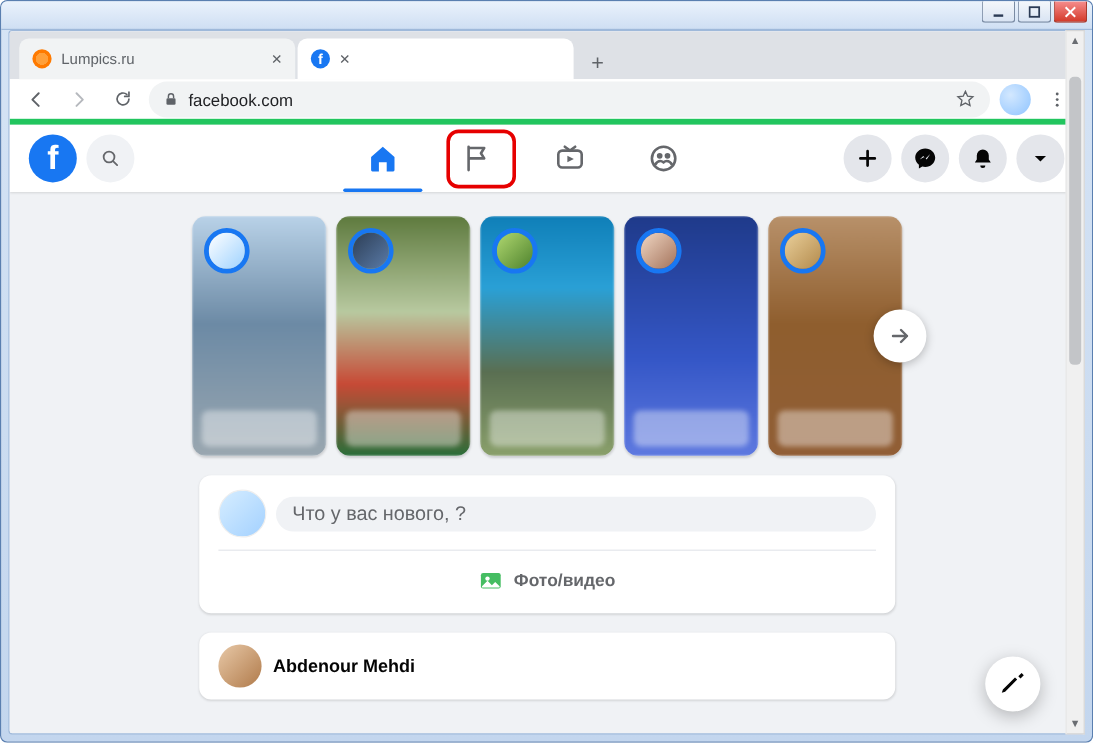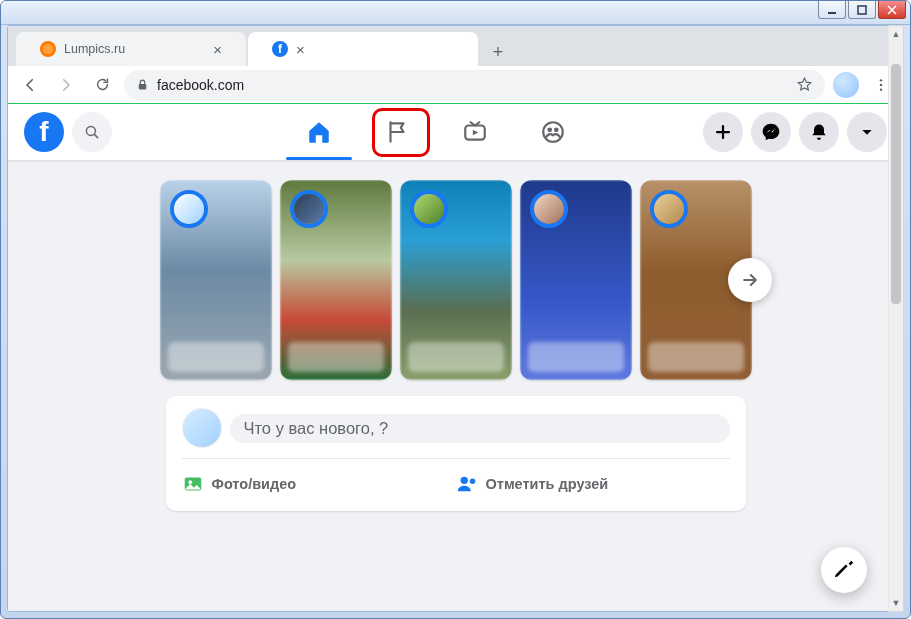--- a/index.html
+++ b/index.html
@@ -25,30 +25,30 @@
     font-size:10px; background:linear-gradient(to bottom,#f4f7fb,#d9e4f3);
     color:#2b3b55;
   }
   .win-btn.close { background:linear-gradient(to bottom,#f68d8d,#d33a2a); color:#fff; border-color:#a83a2d;}
   .win-btn svg { width:10px; height:10px; }
   .chrome-area { position:absolute; top:24px; left:6px; right:6px; bottom:6px; background:#fff; border:1px solid #9fb9da; border-radius:3px; overflow:hidden;}
   
   .tabstrip { height:40px; background:#dee1e6; display:flex; align-items:flex-end; padding:0 8px; gap:0;}
   .tab {
     height:34px; width:230px; background:#fff; border-radius:8px 8px 0 0;
-    display:flex; align-items:center; gap:8px; padding:0 24px; font-size:12.5px; color:#3c3c3c;
+    display:flex; align-items:center; gap:8px; padding:0 11px; font-size:12.5px; color:#3c3c3c;
     position:relative;
   }
   .tab.inactive { background:#f1f3f4; color:#5f6368; margin-right:2px;}
   .tab .favicon { width:16px; height:16px; border-radius:50%; flex-shrink:0; display:flex; align-items:center; justify-content:center;}
   .tab .title { flex:1; overflow:hidden; white-space:nowrap; text-overflow:ellipsis;}
   .tab .close-tab { color:#5f6368; font-size:15px; line-height:1; cursor:pointer;}
   .newtab { width:28px; height:28px; display:flex; align-items:center; justify-content:center; margin-left:6px; color:#5f6368; font-size:18px; border-radius:50%;}
   
-  .toolbar { height:38px; background:#fff; border-bottom:1px solid #22c55e; display:flex; align-items:center; padding:0 8px; gap:8px;}
+  .toolbar { height:38px; background:#fff; border-bottom:5px solid #22c55e; display:flex; align-items:center; padding:0 8px; gap:8px;}
   .tbtn { width:28px; height:28px; display:flex; align-items:center; justify-content:center; color:#5f6368; border-radius:50%; }
   .tbtn.disabled { color:#b6b9be; }
   .omnibox { flex:1; height:30px; background:#f1f3f4; border-radius:15px; display:flex; align-items:center; padding:0 12px; gap:8px;}
   .lock-icon { color:#5f6368; }
   .url { font-size:14px; color:#202124; }
   .spacer { flex:1; }
   .avatar-dot { width:26px; height:26px; border-radius:50%; background: radial-gradient(circle at 35% 35%, #d3e8ff, #8fc4ff);}
   
   .content { position:relative; height:calc(100% - 78px); background:#f0f2f5; overflow:hidden;}
   .fb-header { height:56px; background:#fff; box-shadow:0 1px 2px rgba(0,0,0,.12); display:flex; align-items:center; padding:0 16px; position:relative; z-index:2;}
@@ -70,21 +70,21 @@
   .story .ring { position:absolute; top:10px; left:10px; width:38px; height:38px; border-radius:50%; border:4px solid #1877f2; overflow:hidden;}
   .story .ring .av { width:100%; height:100%; }
   .story .label { position:absolute; bottom:8px; left:8px; right:8px; height:30px; border-radius:6px; background:rgba(255,255,255,.4); backdrop-filter:blur(2px); filter:blur(2px);}
   .story-next { position:absolute; right:-20px; top:50%; transform:translateY(-50%); width:44px; height:44px; border-radius:50%; background:#fff; box-shadow:0 2px 8px rgba(0,0,0,.25); display:flex; align-items:center; justify-content:center; color:#65676b;}
   
   .composer { width:580px; background:#fff; border-radius:10px; box-shadow:0 1px 2px rgba(0,0,0,.12); padding:12px 16px 8px;}
   .composer-row { display:flex; align-items:center; gap:8px; padding-bottom:10px; border-bottom:1px solid #e4e6eb;}
   .composer-row .avsm { width:40px; height:40px; border-radius:50%; background:linear-gradient(135deg,#d6edff,#a3d1ff); border:1px solid #eee;}
   .composer-row .prompt { flex:1; height:29px; border-radius:20px; background:#f0f2f5; display:flex; align-items:center; padding:0 14px; color:#65676b; font-size:16.5px;}
   .composer-actions { display:flex; padding-top:6px;}
-  .cact { flex:1; display:flex; align-items:center; justify-content:flex-start; gap:8px; height:38px; border-radius:6px; color:#65676b; font-weight:600; font-size:14.5px;}
+  .cact { flex:1; display:flex; align-items:center; justify-content:center; gap:8px; height:38px; border-radius:6px; color:#65676b; font-weight:600; font-size:14.5px;}
   .cact .ic { width:22px; height:22px; }
   .post-stub { width:580px; background:#fff; border-radius:10px; box-shadow:0 1px 2px rgba(0,0,0,.12); padding:10px 16px; display:flex; align-items:center; gap:10px;}
   .post-stub .pav { width:36px; height:36px; border-radius:50%; background:linear-gradient(135deg,#e8c9a8,#b07a4a);}
   .post-stub .pname { font-weight:600; color:#050505; font-size:15px;}
   
   .vsb { position:absolute; right:6px; top:24px; bottom:6px; width:16px; background:#f0f0f0; border:1px solid #d6d6d6; border-left:1px solid #e7e7e7; z-index:5;}
   .vsb .thumb { position:absolute; left:2px; right:2px; top:38px; height:240px; background:#c3c5c8; border-radius:4px;}
   .vsb .arr { position:absolute; left:0; right:0; height:16px; display:flex; align-items:center; justify-content:center; color:#6a6d72; font-size:9px;}
   .vsb .arr.up { top:0; } .vsb .arr.dn { bottom:0; }
   
@@ -288,33 +288,27 @@
             <div class="cact">
               <span class="ic">
                   <svg width="22" height="22" viewBox="0 0 24 24">
                     <rect x="3" y="5" width="18" height="14" rx="2" fill="#45bd62"></rect>
                     <circle cx="9" cy="10" r="2" fill="#fff"></circle>
                     <path d="M4 17l5-5 4 4 3-3 4 4v1H4z" fill="#fff"></path>
                   </svg>
                 </span>
               <span>Фото/видео</span>
             </div>
-            <div class="cact">
-              <span class="ic">
-                  <svg width="22" height="22" viewBox="0 0 24 24">
-                    <circle cx="9" cy="8" r="4" fill="#1877f2"></circle>
-                    <path d="M2 20c0-3.5 3-6 7-6s7 2.5 7 6" fill="#1877f2"></path>
-                    <circle cx="18" cy="9" r="3" fill="#1877f2"></circle>
-                  </svg>
-                </span>
-              <span>Отметить друзей</span>
-            </div>
-          </div>
-        </div>
-
+          </div>
+        </div>
+
+        <div class="post-stub">
+          <div class="pav"></div>
+          <div class="pname">Abdenour Mehdi</div>
+        </div>
       </div>
 
       <div class="fab">
         <svg width="22" height="22" viewBox="0 0 24 24">
             <path d="M20 2l2 2-3 3-2-2zM3 17l11-11 2 2L5 19l-3 1z" fill="#050505"></path>
           </svg>
       </div>
     </div>
   </div>
 

